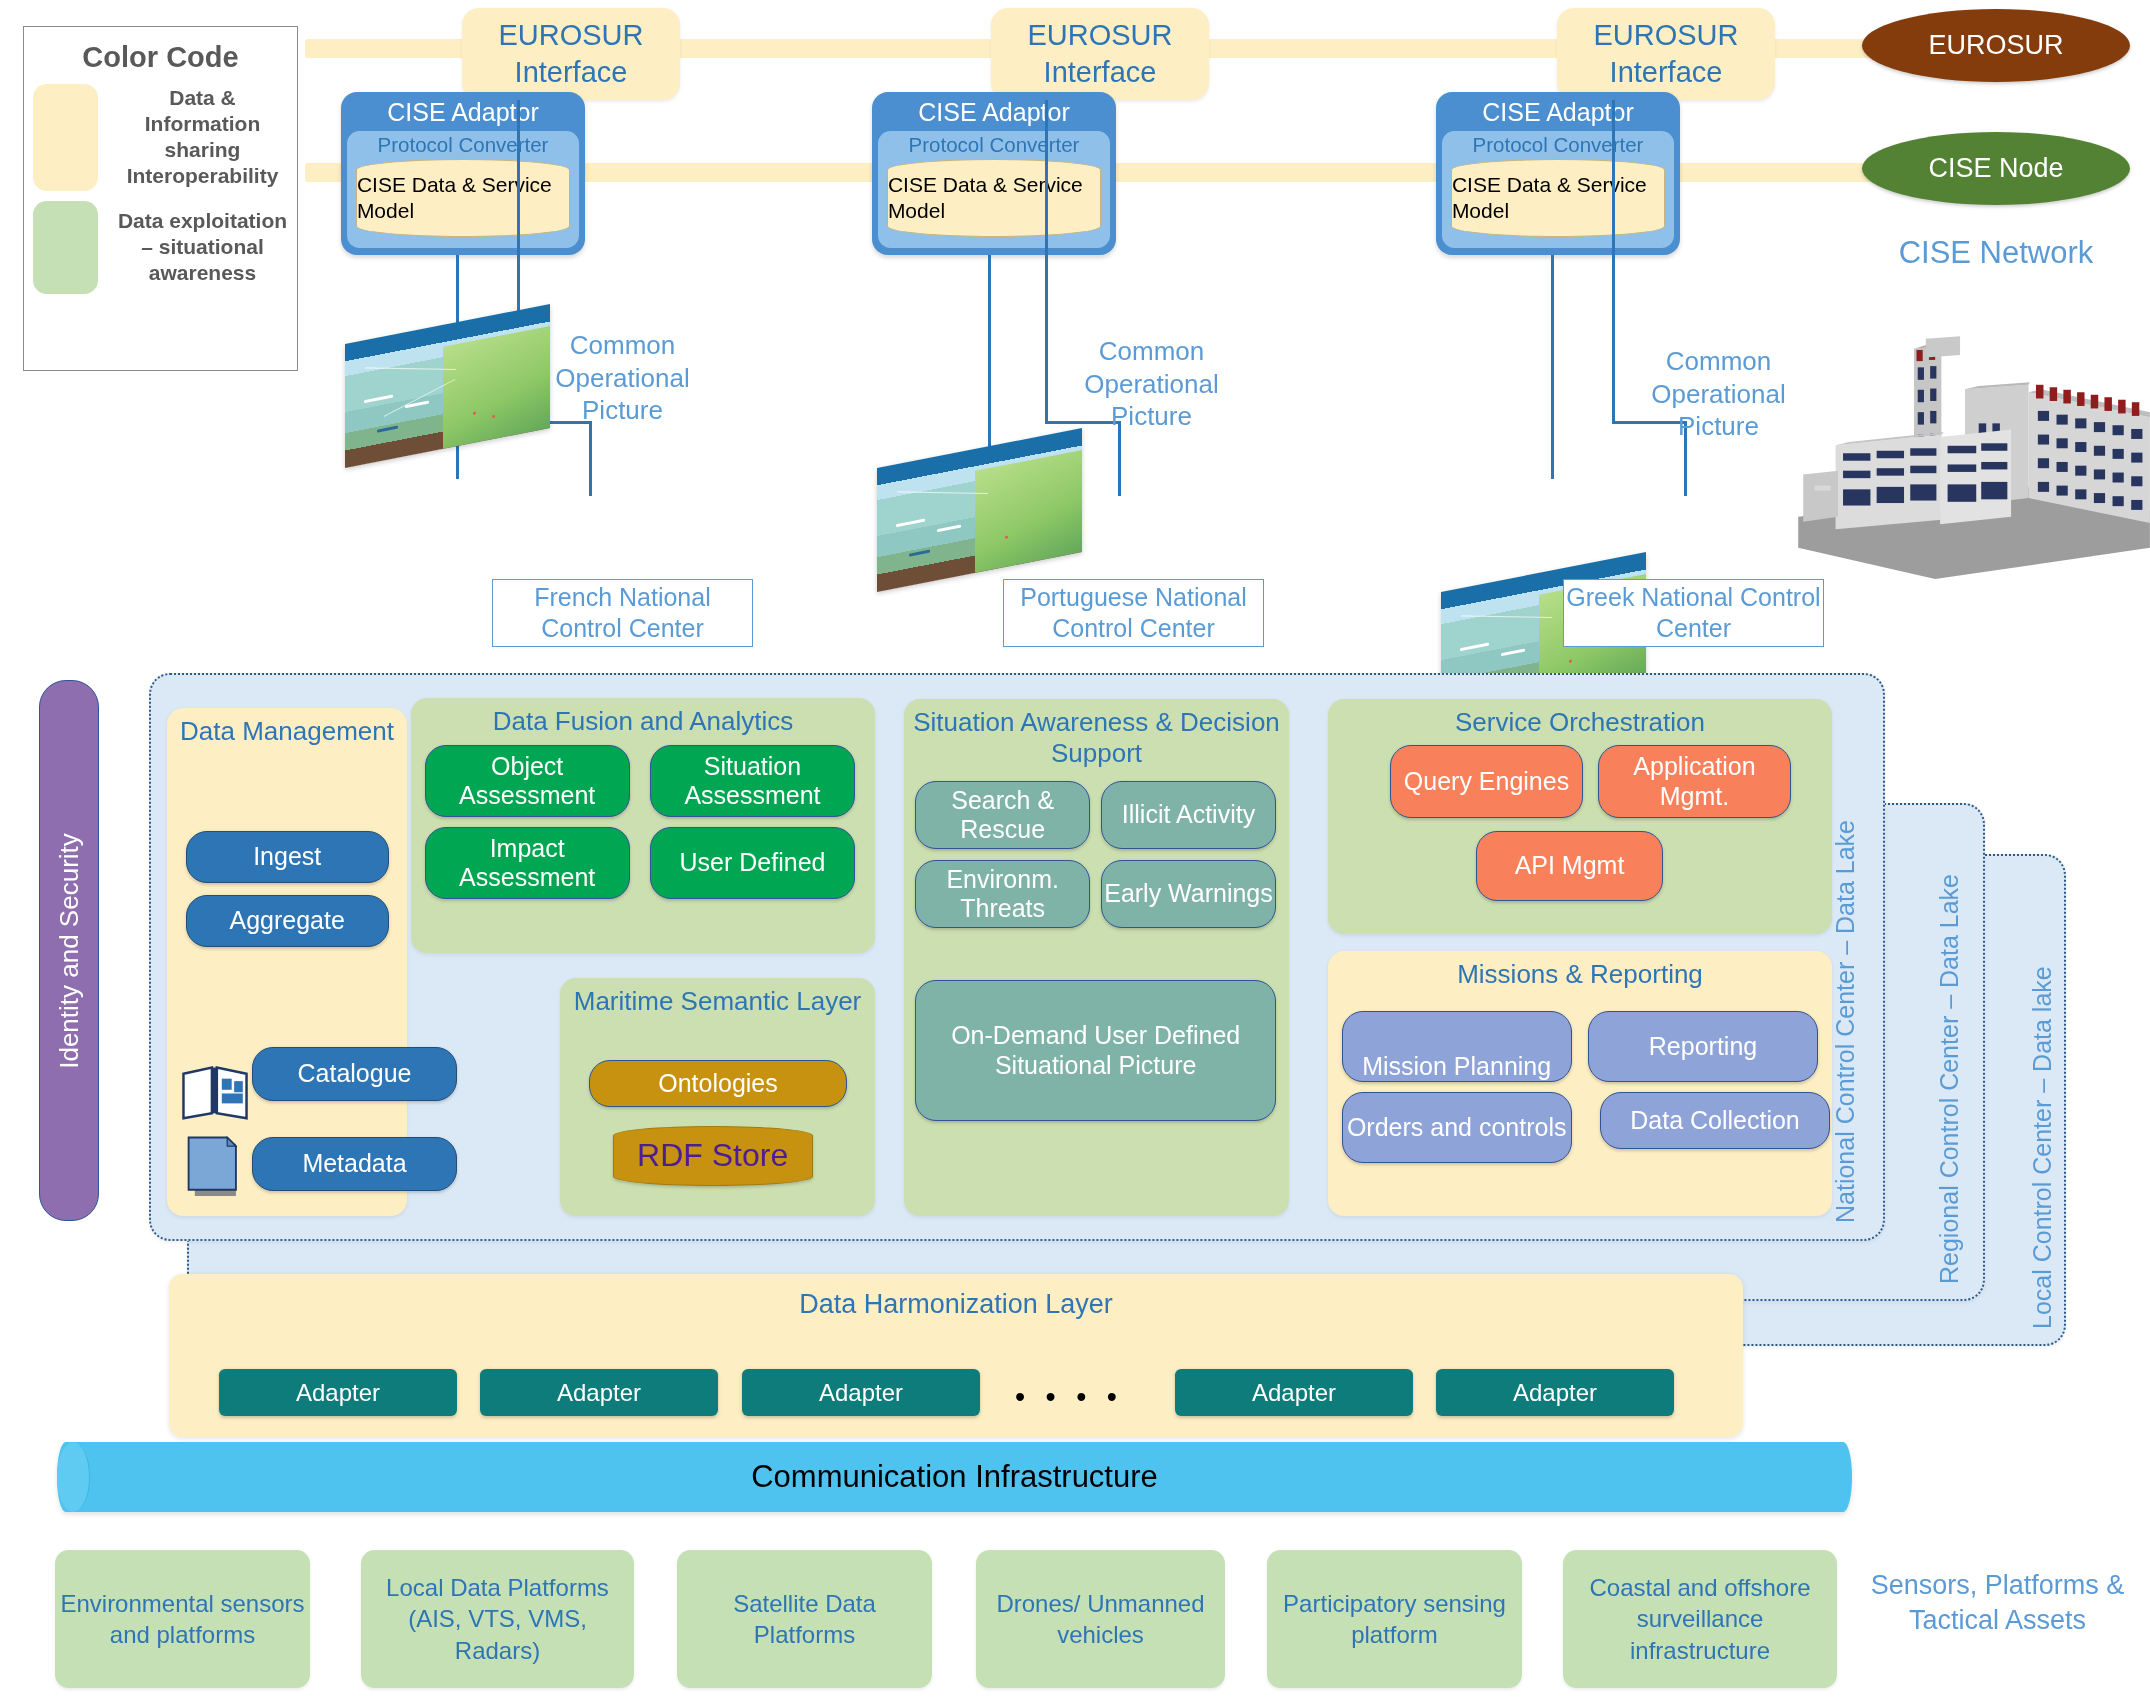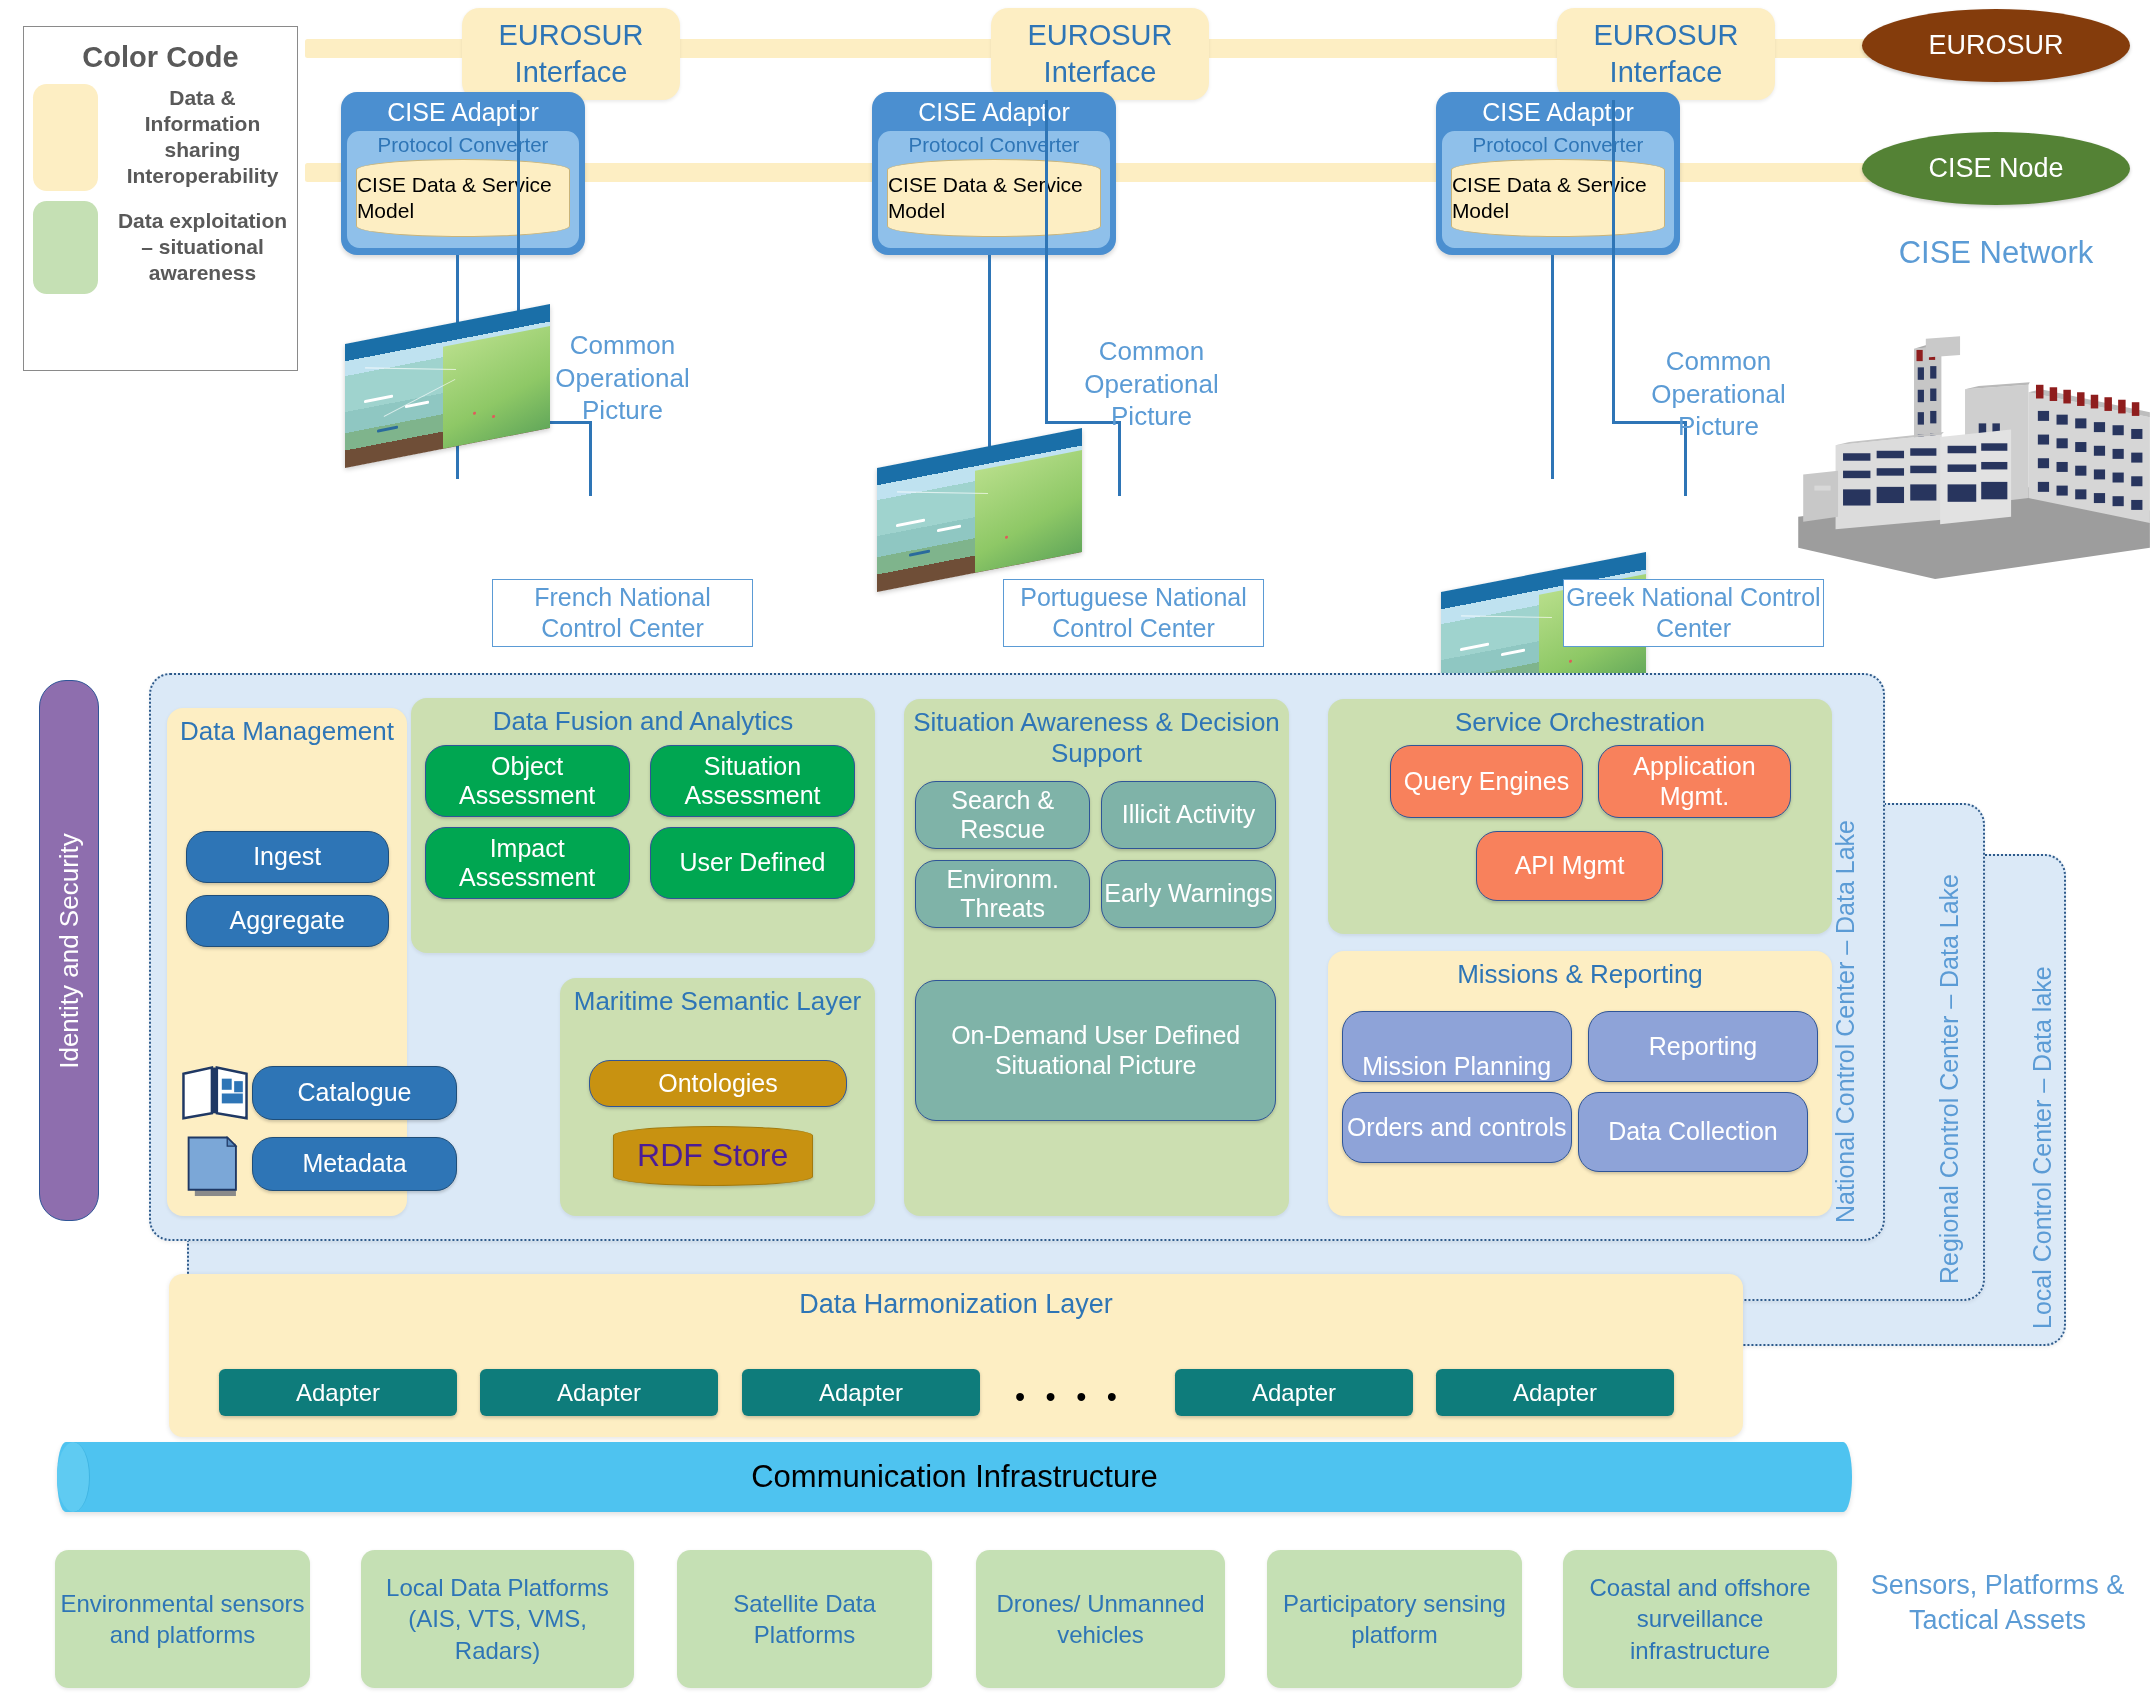--- a/index.html
+++ b/index.html
@@ -484,21 +484,21 @@
     <rect x="66" y="22" width="16" height="18" fill="#2e75b6"></rect>
     <rect x="86" y="26" width="14" height="18" fill="#2e75b6"></rect>
     <rect x="66" y="46" width="34" height="16" fill="#2e75b6"></rect>
   </svg>
 
   <svg class="doc-icon" width="60" height="66" style="left:18.7px;top:427px;" viewBox="0 0 96 106">
     <rect x="14" y="14" width="66" height="84" fill="#8a8a8a"></rect>
     <polygon points="4,4 66,4 80,18 80,88 4,88" fill="#7ba7d7" stroke="#1f3864" stroke-width="3"></polygon>
     <polygon points="66,4 80,18 66,18" fill="#5b8cc0" stroke="#1f3864" stroke-width="2"></polygon>
   </svg>
-  <div class="chip blue" style="position:absolute;left:85px;top:358px;width:205px;height:54px;">
+  <div class="chip blue" style="position:absolute;left:85px;top:339px;width:205px;height:54px;">
     <span>Catalogue</span>
   </div>
   <div class="chip blue" style="position:absolute;left:85px;top:429px;width:205px;height:54px;">
     <span>Metadata</span>
   </div>
 </div>
 
 <div class="abs panel green" style="left:411px;top:698px;width:464px;height:255px;">
   <div class="panel-title">Data Fusion and Analytics</div>
   <div class="chip green" style="position:absolute;left:13.7px;top:47px;width:205px;height:72px;">
@@ -561,21 +561,21 @@
   <div class="panel-title">Missions &amp; Reporting</div>
   <div class="chip periw" style="position:absolute;left:13.7px;top:60px;width:230px;height:71px;align-items:flex-end;">
     <span>Mission Planning</span>
   </div>
   <div class="chip periw" style="position:absolute;left:260px;top:60px;width:230px;height:71px;">
     <span>Reporting</span>
   </div>
   <div class="chip periw" style="position:absolute;left:13.7px;top:141px;width:230px;height:71px;">
     <span>Orders and controls</span>
   </div>
-  <div class="chip periw" style="position:absolute;left:250px;top:141px;width:230px;height:80px;">
+  <div class="chip periw" style="position:absolute;left:272px;top:141px;width:230px;height:57px;">
     <span>Data Collection</span>
   </div>
 </div>
 
 <div id="dhl" class="abs">
   <div class="t">Data Harmonization Layer</div>
   <div class="adapter" style="left:50px;top:95px;">
     <span>Adapter</span>
   </div>
   <div class="adapter" style="left:311px;top:95px;">

